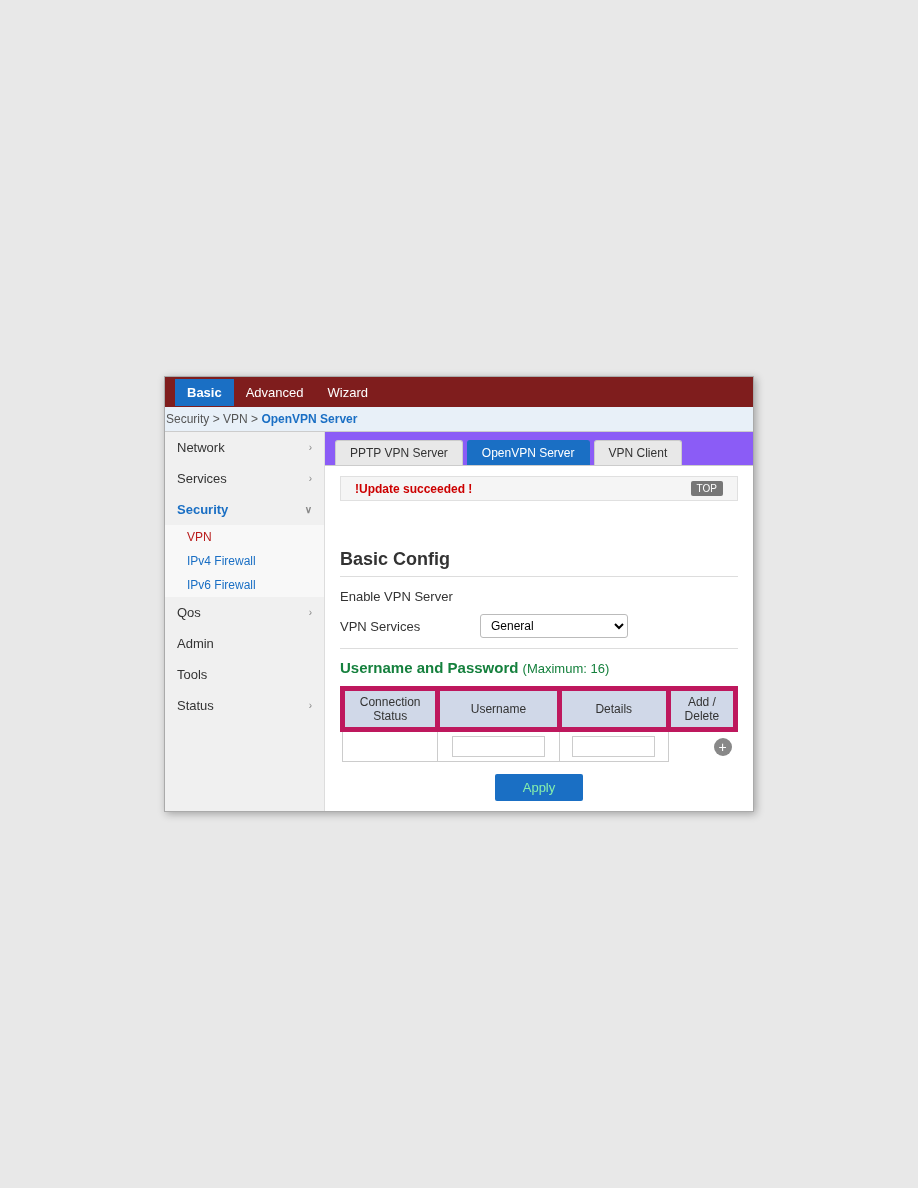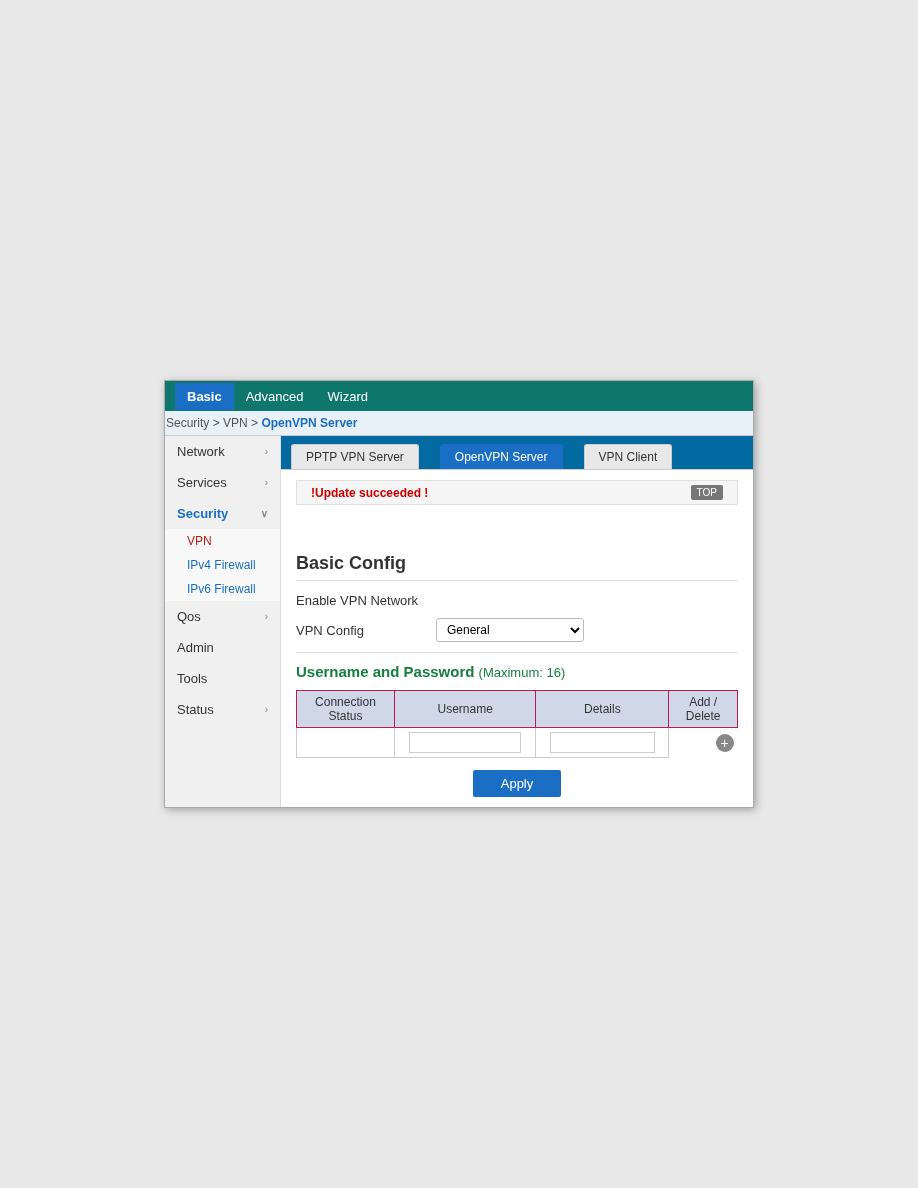--- a/index.html
+++ b/index.html
@@ -16,21 +16,21 @@
 
     .browser-window {
       width: 590px;
       background: #fff;
       border: 1px solid #aaa;
       box-shadow: 2px 2px 8px rgba(0,0,0,0.3);
     }
 
     
     .top-nav {
-      background: #0f766e;
+      background: #7f1d1d;
       display: flex;
       align-items: center;
       padding: 0 10px;
       height: 30px;
     }
     .top-nav-item {
       color: #fff;
       padding: 6px 12px;
       font-size: 13px;
       cursor: pointer;
@@ -53,21 +53,21 @@
       font-weight: bold;
     }
 
     .main-layout {
       display: flex;
       min-height: 320px;
     }
 
     
     .sidebar {
-      width: 116px;
+      width: 160px;
       background: #f0f0f0;
       border-right: 1px solid #ddd;
       flex-shrink: 0;
     }
 
     .sidebar-item {
       display: flex;
       align-items: center;
       justify-content: space-between;
       padding: 8px 12px;
@@ -103,23 +103,23 @@
       flex: 1;
       padding: 0;
       background: #fff;
     }
 
     
     .tab-bar {
       display: flex;
       align-items: center;
       padding: 8px 10px 0 10px;
-      background: #0369a1;
+      background: #8b5cf6;
       border-bottom: 1px solid #ccc;
-      gap: 21px;
+      gap: 4px;
     }
     .tab {
       padding: 5px 14px;
       font-size: 12px;
       border: 1px solid #ccc;
       border-bottom: none;
       background: #e8e8e8;
       color: #333;
       cursor: pointer;
       border-radius: 3px 3px 0 0;
@@ -230,21 +230,21 @@
     }
 
     
     .data-table {
       width: 100%;
       border-collapse: collapse;
       font-size: 12px;
     }
     .data-table th {
       background: #d0d8e8;
-      border: 1px solid #be185d;
+      border: 5px solid #be185d;
       padding: 4px 8px;
       font-weight: normal;
       color: #333;
     }
     .data-table td {
       border: 1px solid #ccc;
       padding: 4px 8px;
       text-align: center;
     }
     .data-table .add-btn-cell {
@@ -262,21 +262,21 @@
       font-size: 14px;
       line-height: 16px;
       cursor: pointer;
       display: inline-flex;
       align-items: center;
       justify-content: center;
     }
 
     .apply-btn {
       background: #1a6fc4;
-      color: #ffffff;
+      color: #86efac;
       border: none;
       padding: 6px 28px;
       font-size: 13px;
       cursor: pointer;
       border-radius: 2px;
       margin-top: 12px;
       display: block;
       margin-left: auto;
       margin-right: auto;
     }
@@ -353,25 +353,25 @@
         <div class="content-inner">
 
           <div class="status-bar">
             <span class="status-message">!Update succeeded !</span>
             <button class="top-btn">TOP</button>
           </div>
 
           <div class="section-title">Basic Config</div>
 
           <div class="form-row">
-            <div class="form-label">Enable VPN Network</div>
+            <div class="form-label">Enable VPN Server</div>
           </div>
 
           <div class="form-row">
-            <div class="form-label">VPN Config</div>
+            <div class="form-label">VPN Services</div>
             <div class="form-control">
               <select class="form-select">
                 <option>General</option>
                 <option>Advanced</option>
               </select>
             </div>
           </div>
 
           <hr class="divider">
 

